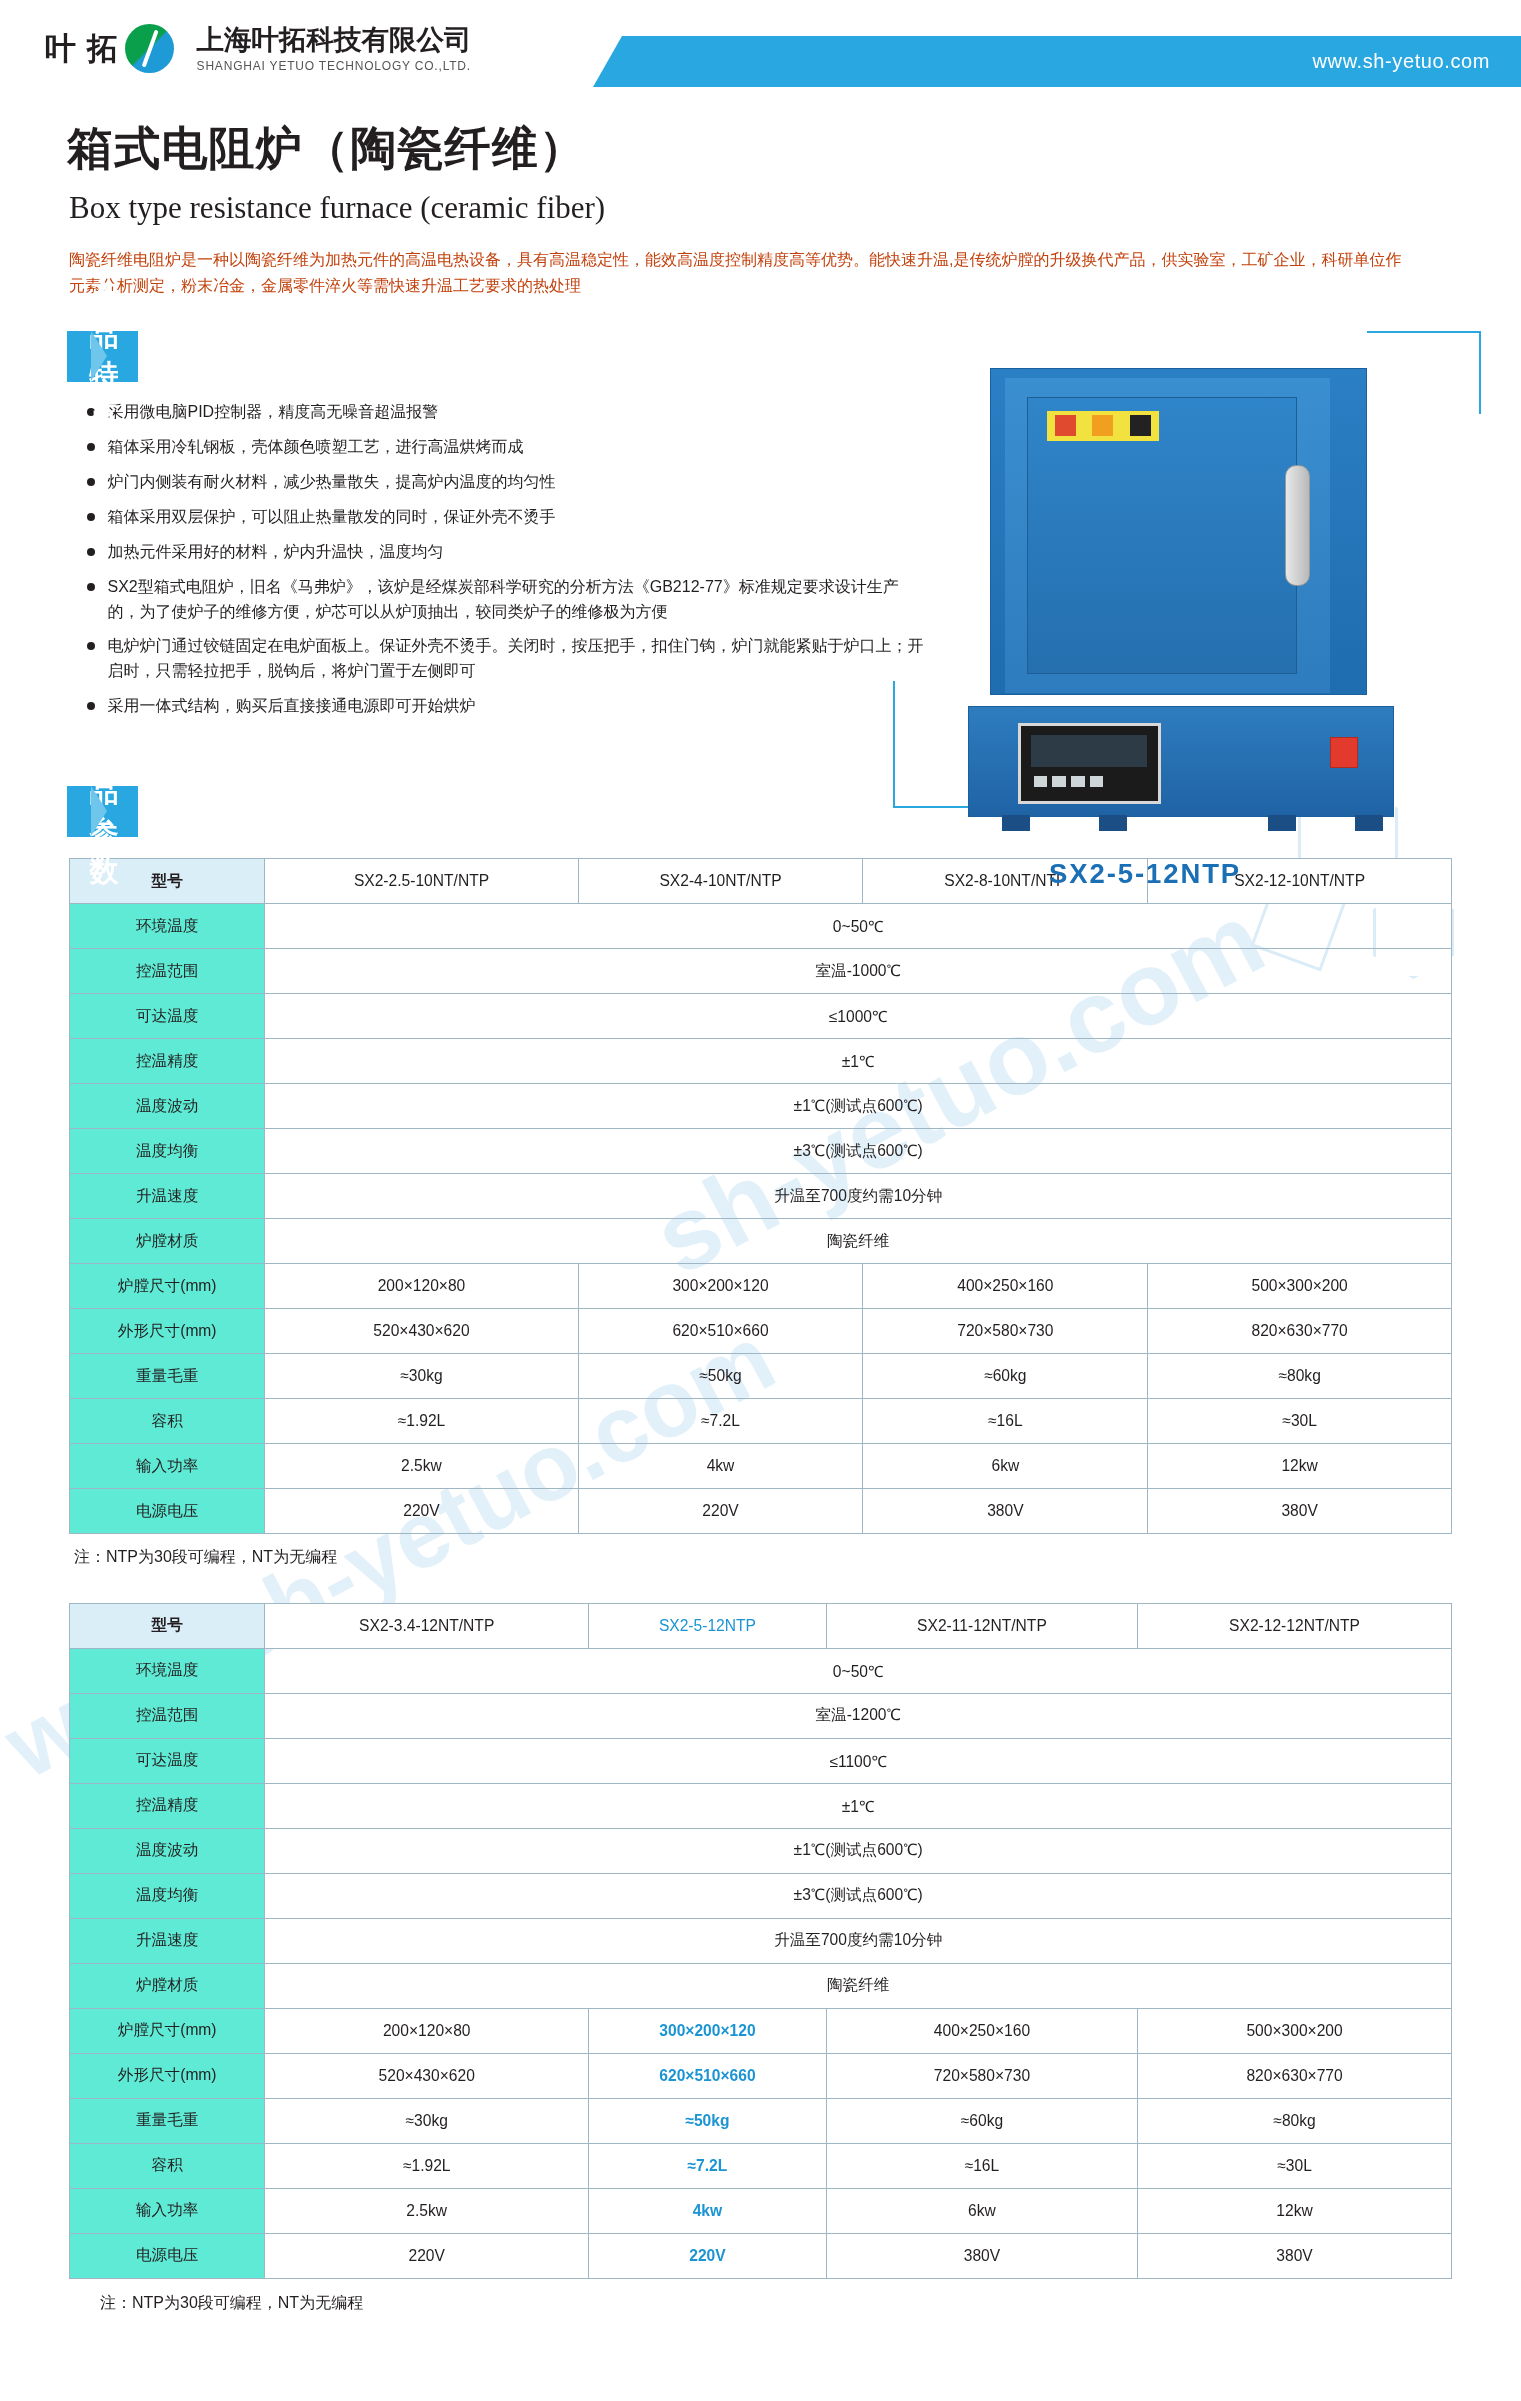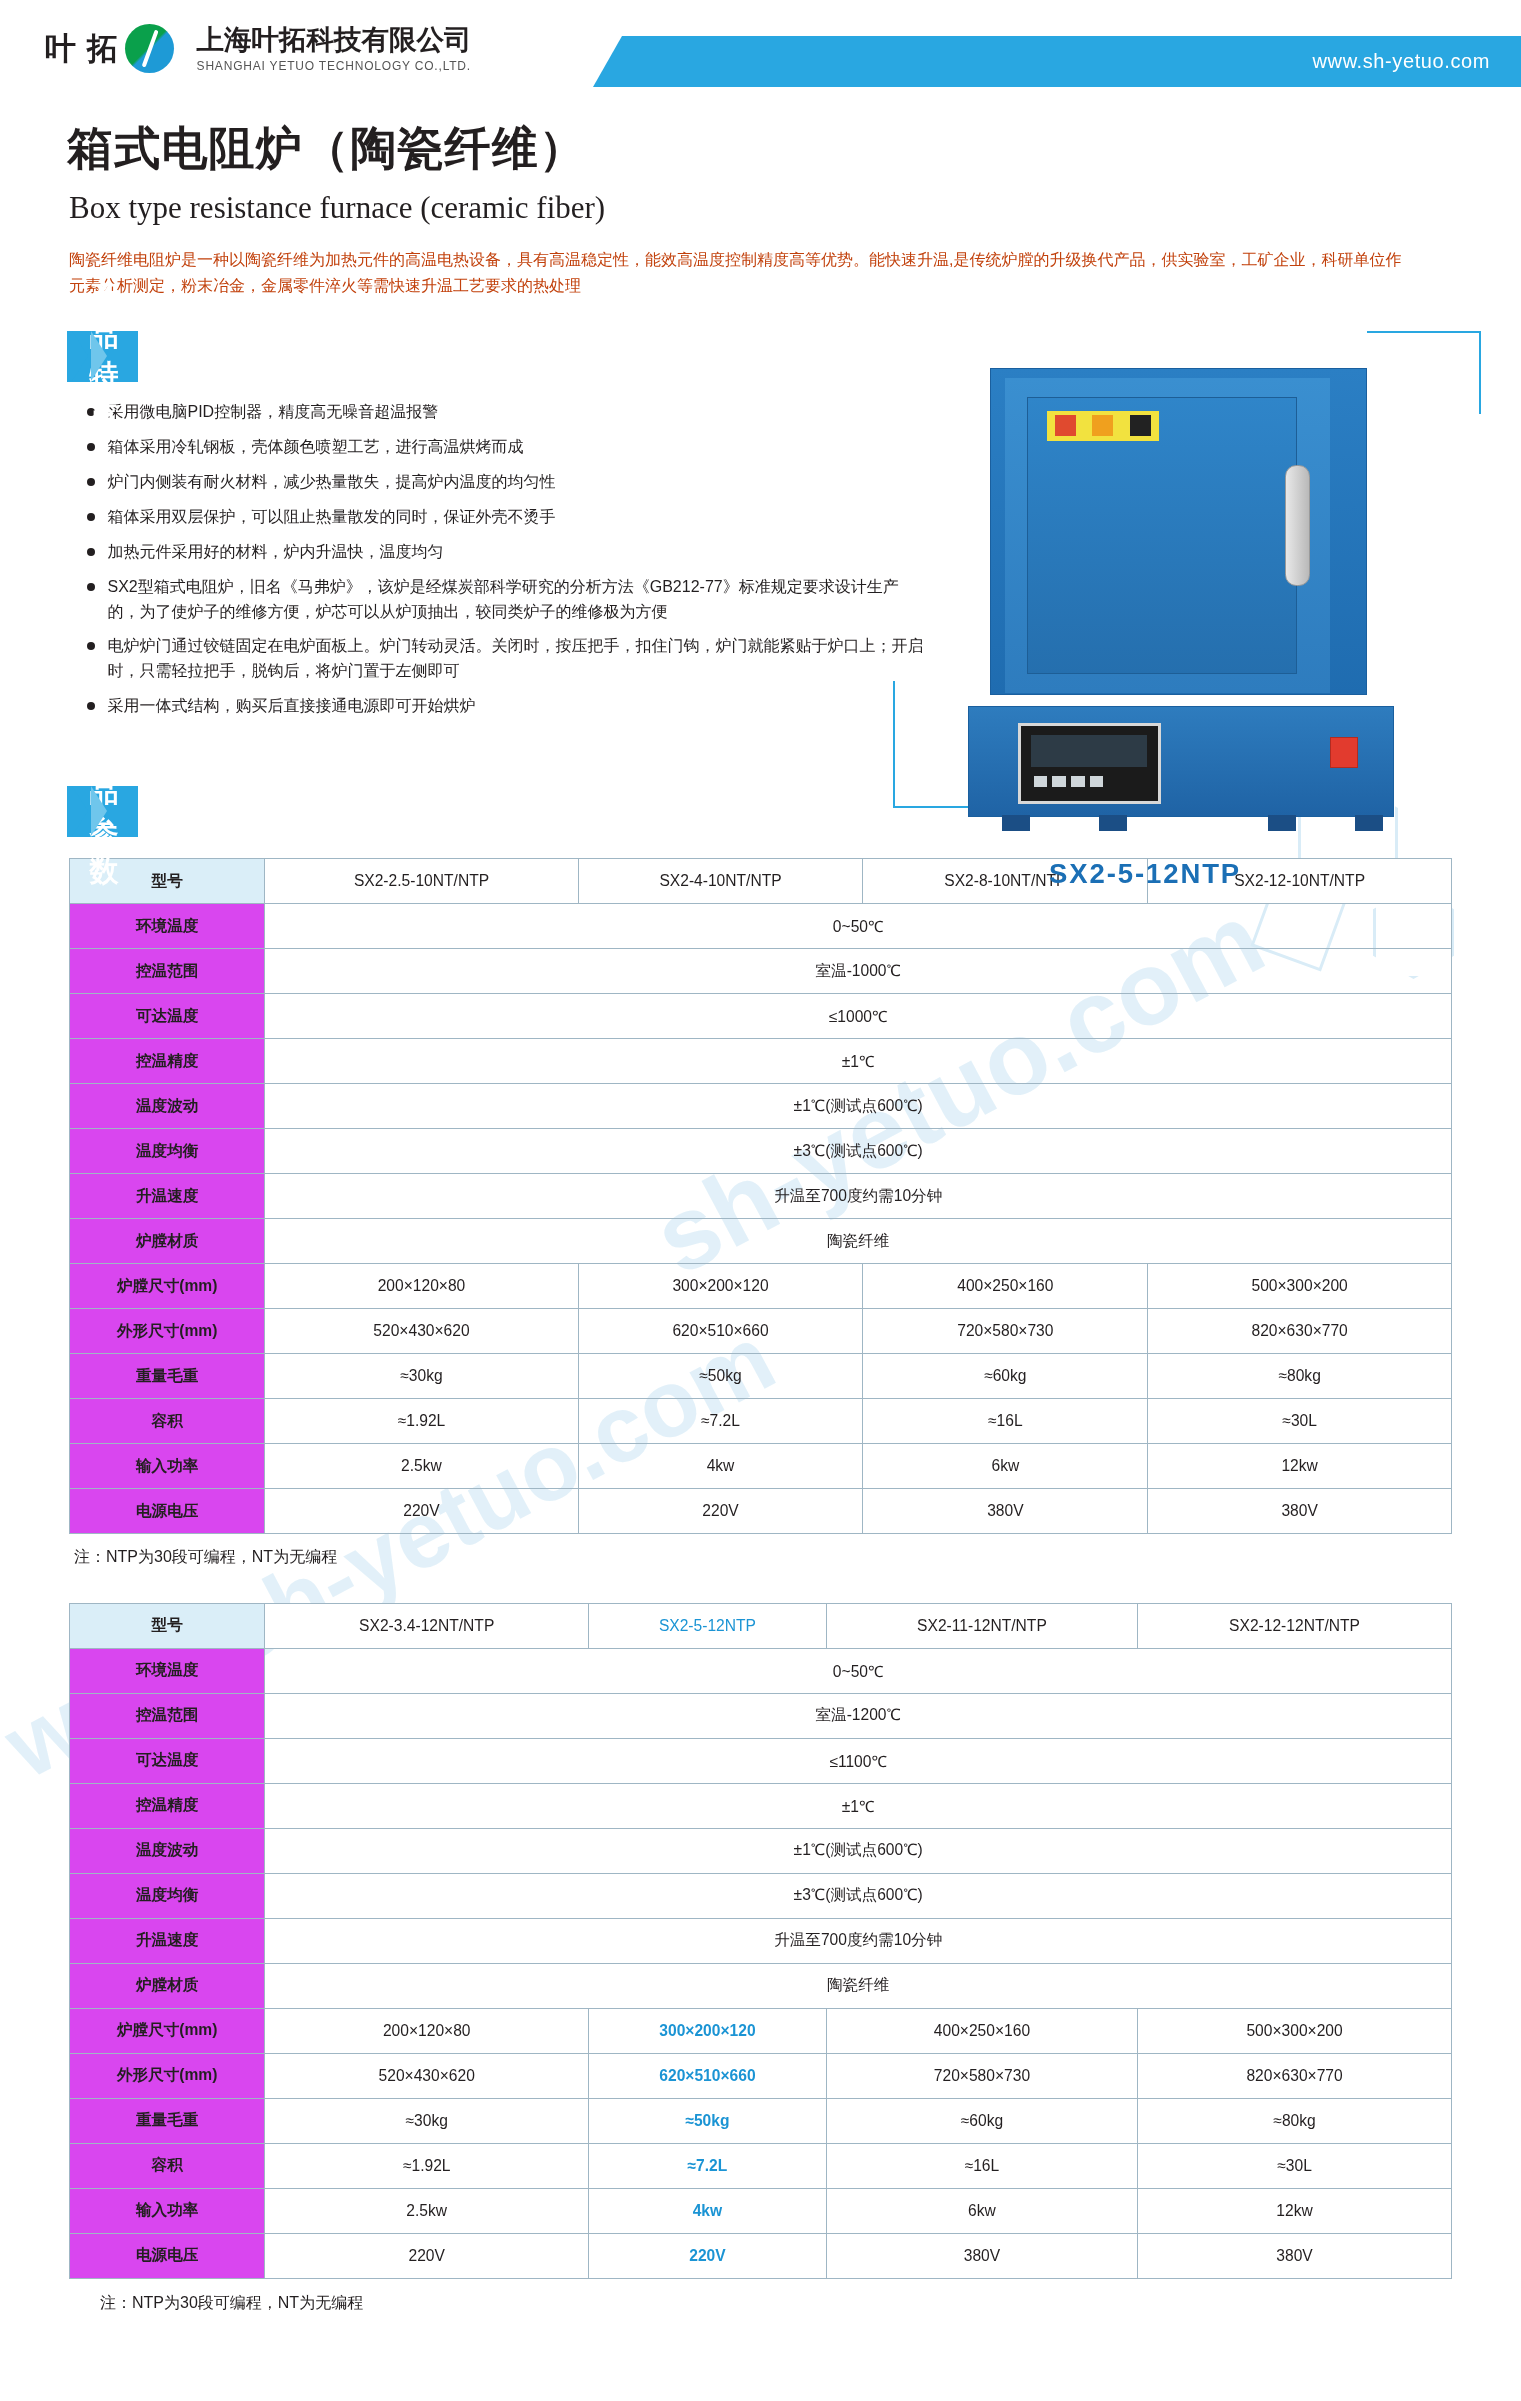--- a/index.html
+++ b/index.html
@@ -230,23 +230,23 @@
     font-size:15.6px;
   }
   table.spec td {
     border:0.6px solid #9fb6c4;
     height:39px;
     text-align:center;
     vertical-align:middle;
     padding:2.5px 3.7px;
   }
   table.spec td.label {
-    background:#d946ef;
+    background:#5eead4;
     width:187px;
-    font-weight:bold;
+    font-weight:normal;
     color:#231f20;
   }
   table.spec tr.head td {
     background:#daeef8;
     font-weight:bold;
   }
   table.spec tr.head td.val { background:#ffffff; font-weight:normal;}
   td.hi { color:#1b94d4; font-weight:bold; }
   .note {
     margin:12.5px 0 0 74px;
@@ -316,21 +316,21 @@
     <div class="feature">
       <div class="dot"></div>
       <div class="txt">加热元件采用好的材料，炉内升温快，温度均匀</div>
     </div>
     <div class="feature">
       <div class="dot"></div>
       <div class="txt">SX2型箱式电阻炉，旧名《马弗炉》，该炉是经煤炭部科学研究的分析方法《GB212-77》标准规定要求设计生产的，为了使炉子的维修方便，炉芯可以从炉顶抽出，较同类炉子的维修极为方便</div>
     </div>
     <div class="feature">
       <div class="dot"></div>
-      <div class="txt">电炉炉门通过铰链固定在电炉面板上。炉门转动灵活。关闭时，按压把手，扣住门钩，炉门就能紧贴于炉口上；开启时，只需轻拉把手，脱钩后，将炉门置于左侧即可</div>
+      <div class="txt">电炉炉门通过铰链固定在电炉面板上。保证外壳不烫手。关闭时，按压把手，扣住门钩，炉门就能紧贴于炉口上；开启时，只需轻拉把手，脱钩后，将炉门置于左侧即可</div>
     </div>
     <div class="feature">
       <div class="dot"></div>
       <div class="txt">采用一体式结构，购买后直接接通电源即可开始烘炉</div>
     </div>
   </div>
 
   
   <div class="product-area">
     <div class="deco-line" style="left:474px;top:0;width:112px;height:81px;border-left:none;border-bottom:none;"></div>

